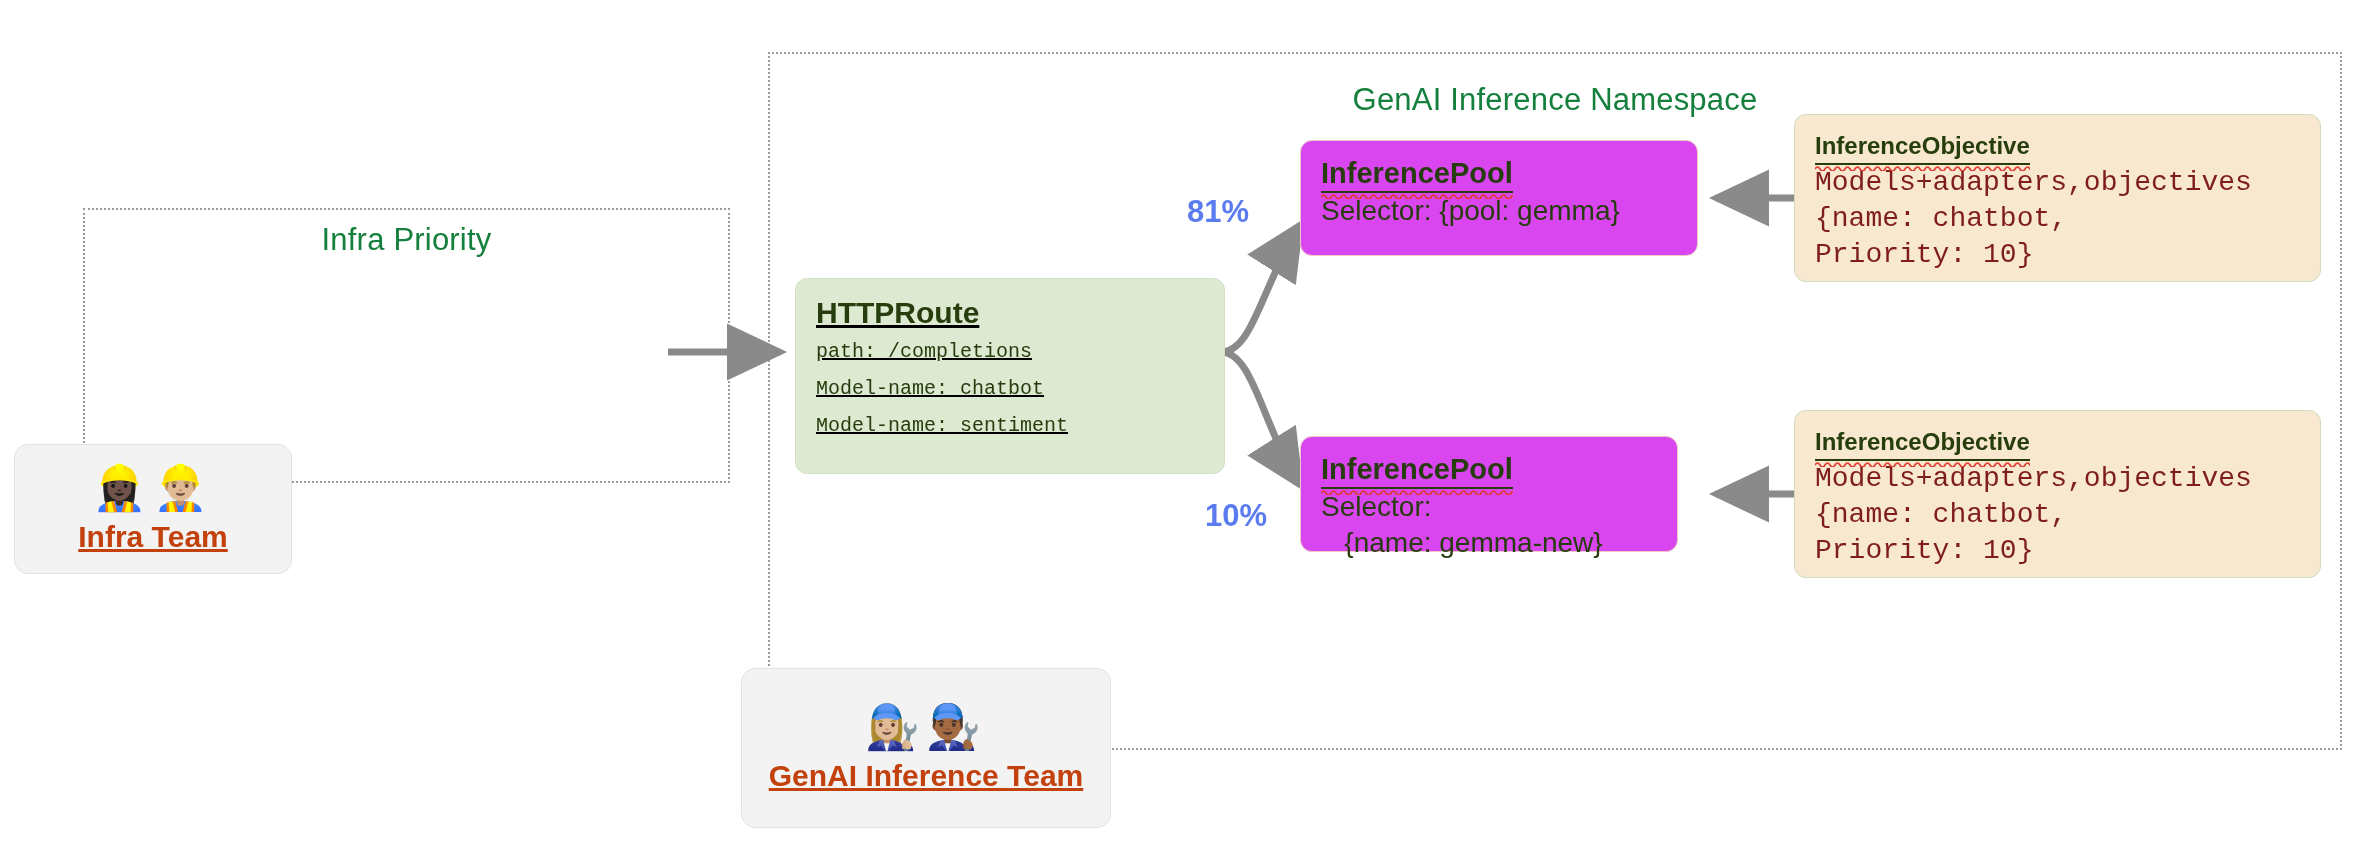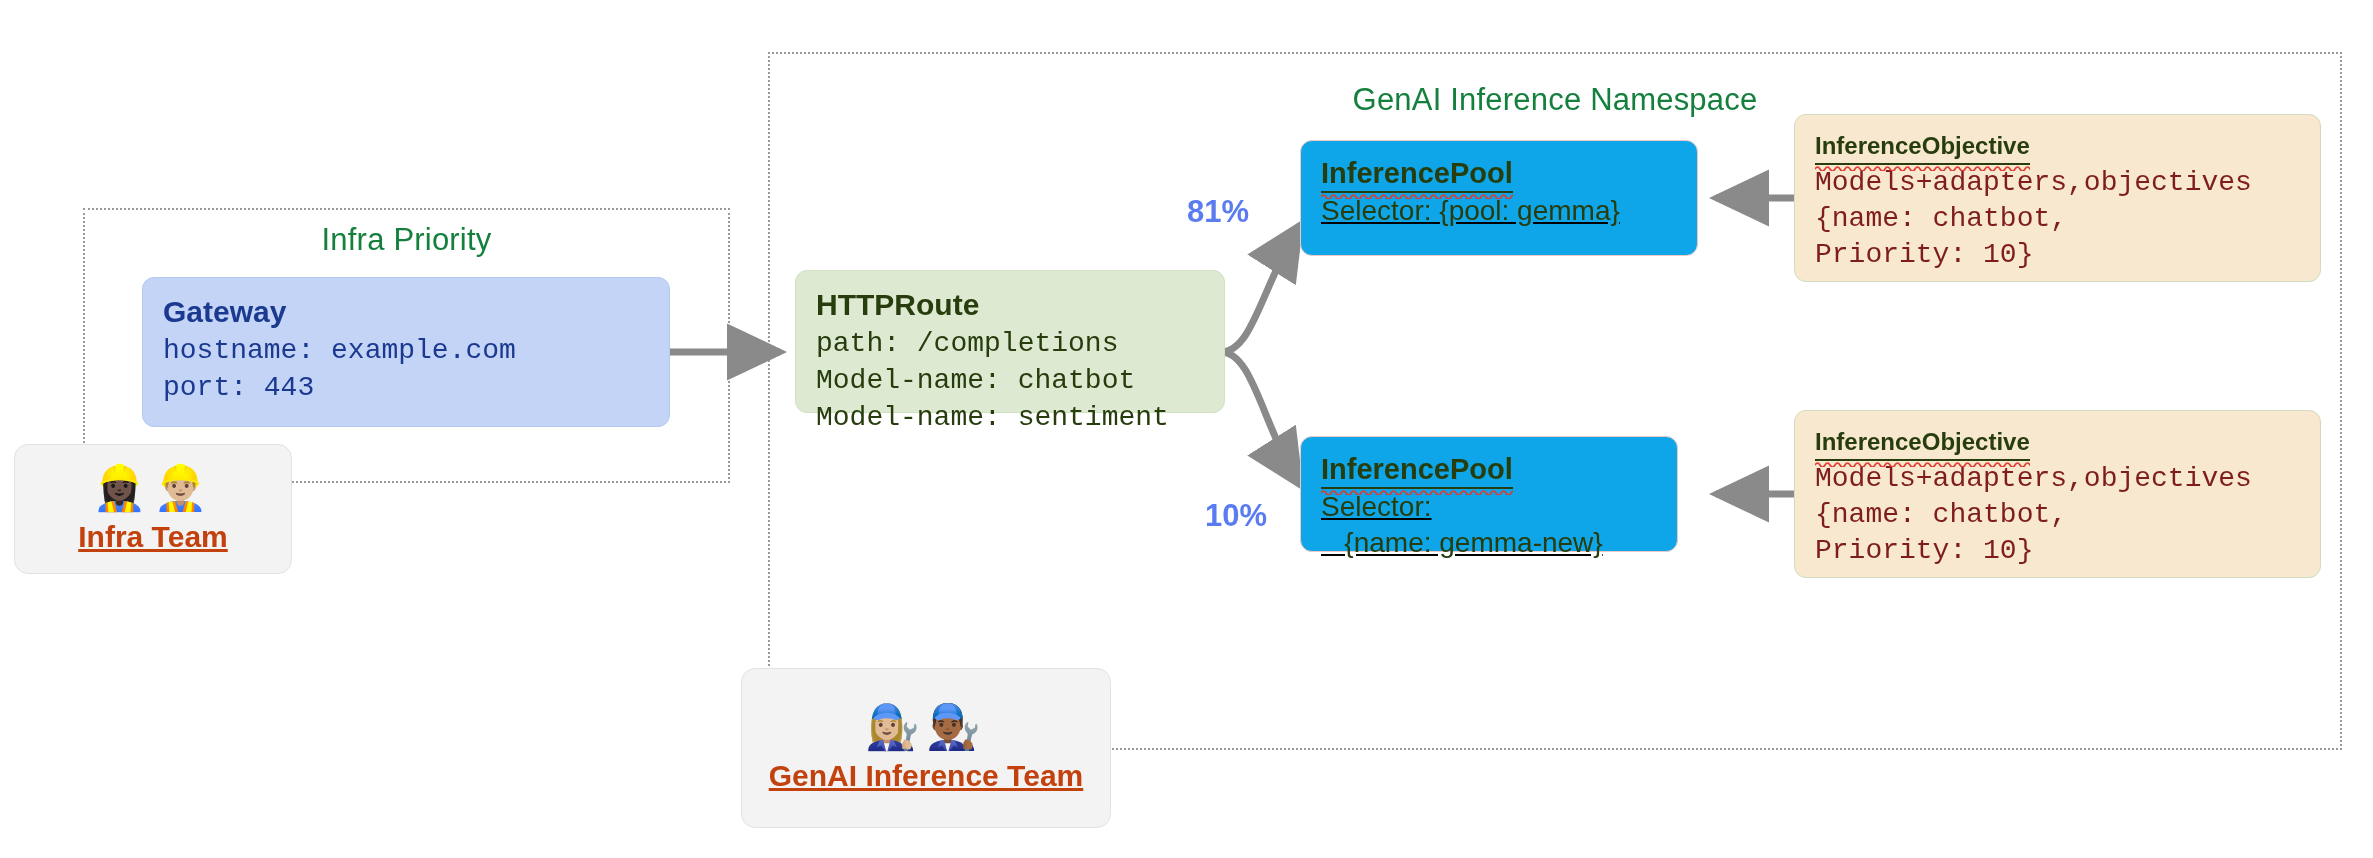--- a/index.html
+++ b/index.html
@@ -73,30 +73,29 @@
     border: 1px solid #d2e0c4;
   }
   .box.httproute .title {
     color: #273d0d;
     font-size: 30px;
     font-family: "Liberation Sans", sans-serif;
     line-height: 40px;
   }
   .box.httproute .body {
     color: #273d0d;
-    font-size: 28px;
+    font-size: 20px;
     font-family: "Liberation Mono", monospace;
     line-height: 37px;
   }
 
   
   .box.pool {
-    background: #0ea5e9;
+    background: #d946ef;
     border: 1px solid #ecc9c5;
-    text-decoration: underline;
   }
   .box.pool .title {
     color: #273d0d;
     font-size: 29px;
     line-height: 36px;
     border-bottom: 2px solid #273d0d;
     display: inline-block;
     position: relative;
   }
   .box.pool .body {
@@ -206,27 +205,22 @@
 
     <path d="M 1221,352 C 1253,352 1262,285 1300,225" stroke="#8a8a8a" stroke-width="7" fill="none" marker-end="url(#arrowRight)"></path>
 
     <path d="M 1221,352 C 1253,352 1262,425 1300,485" stroke="#8a8a8a" stroke-width="7" fill="none" marker-end="url(#arrowRight)"></path>
 
     <path d="M 1794,198 L 1716,198" stroke="#8a8a8a" stroke-width="7" fill="none" marker-end="url(#arrowRight)"></path>
 
     <path d="M 1794,494 L 1716,494" stroke="#8a8a8a" stroke-width="7" fill="none" marker-end="url(#arrowRight)"></path>
   </svg>
 
-  <div class="box gateway" style="left:142px; top:277px; width:528px; height:150px;">
-    <div class="title">Gateway</div>
-    <div class="body">hostname: example.com
-port: 443</div>
-  </div>
-
-  <div class="box httproute" style="left:795px; top:270px; width:430px; height:143px;">
+
+  <div class="box httproute" style="left:795px; top:278px; width:430px; height:196px;text-decoration:underline;">
     <div class="title">HTTPRoute</div>
     <div class="body">path: /completions
 Model-name: chatbot
 Model-name: sentiment</div>
   </div>
 
   <div class="weight-label" style="left:1187px; top:194px;">81%</div>
   <div class="weight-label" style="left:1205px; top:498px;">10%</div>
 
   <div class="box pool" style="left:1300px; top:140px; width:398px; height:116px;">

